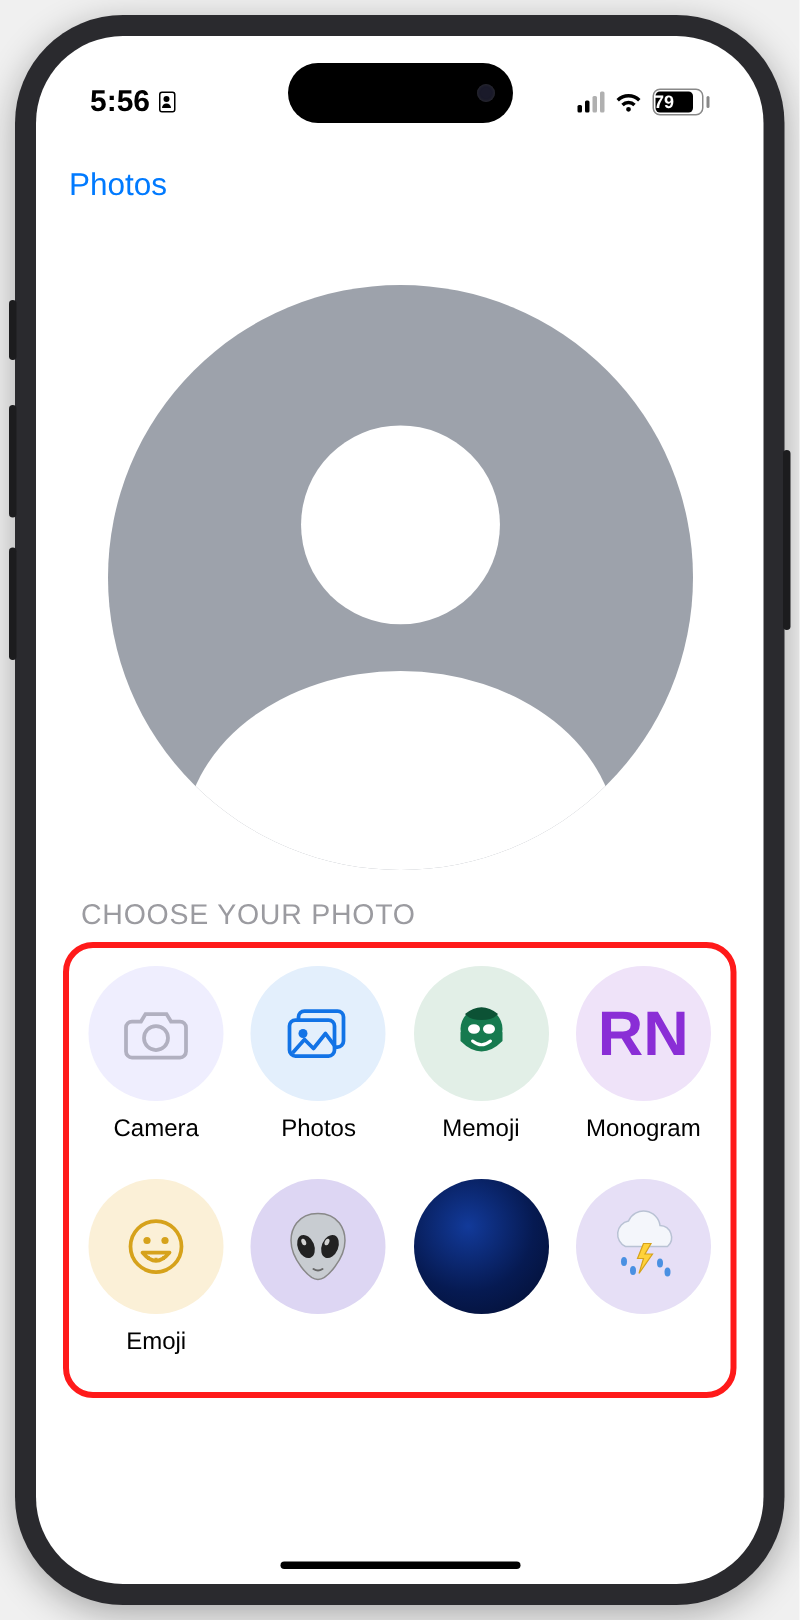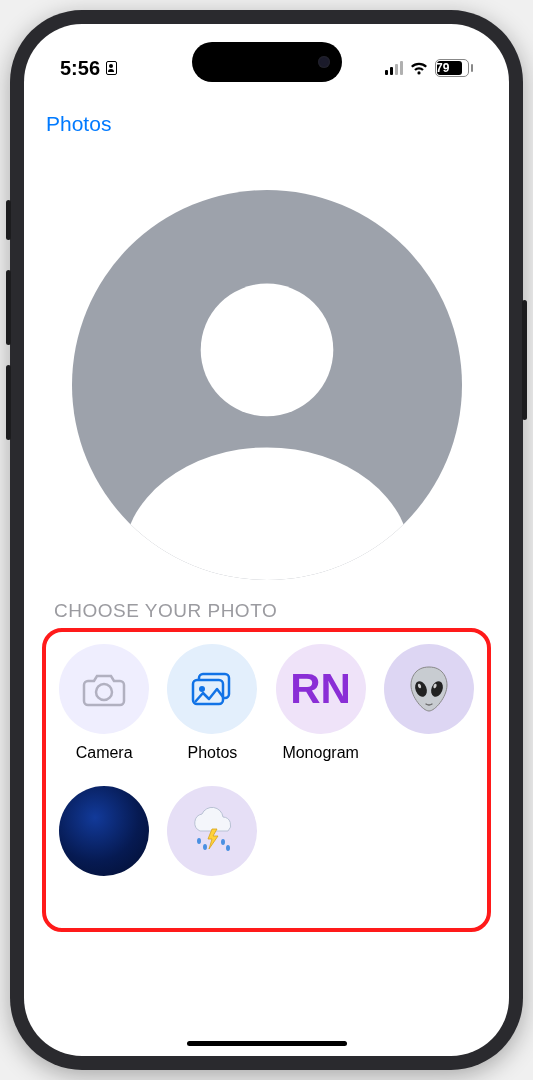--- a/index.html
+++ b/index.html
@@ -248,26 +248,53 @@
             <svg width="48" height="40" viewBox="0 0 48 40">
               <rect x="11" y="5" width="30" height="24" rx="4" fill="none" stroke="#1273e6" stroke-width="2.5"></rect>
               <rect x="5" y="11" width="30" height="24" rx="4" fill="#e3effc" stroke="#1273e6" stroke-width="2.5"></rect>
               <circle cx="14" cy="20" r="3" fill="#1273e6"></circle>
               <path d="M7 33 l8-9 6 6 8-10 6 8" fill="none" stroke="#1273e6" stroke-width="2.5" stroke-linejoin="round"></path>
             </svg>
           </div>
           <span class="lbl">Photos</span>
         </button>
 
+        <button class="opt">
+          <div class="circle c-memoji">
+            <svg width="46" height="46" viewBox="0 0 46 46">
+              <circle cx="23" cy="20" r="14" fill="#167a4f"></circle>
+              <path d="M9 22 q14 18 28 0 v6 q-14 14-28 0z" fill="#167a4f"></path>
+              <ellipse cx="18" cy="20" rx="4" ry="3.2" fill="#fff"></ellipse>
+              <ellipse cx="28" cy="20" rx="4" ry="3.2" fill="#fff"></ellipse>
+              <path d="M17 28 q6 5 12 0" stroke="#fff" stroke-width="2" fill="none" stroke-linecap="round"></path>
+              <path d="M12 10 q11-9 22 0 q-3 4-11 4 t-11-4z" fill="#0c5235"></path>
+            </svg>
+          </div>
+          <span class="lbl">Memoji</span>
+        </button>
 
         <button class="opt">
           <div class="circle c-monogram">RN</div>
           <span class="lbl">Monogram</span>
         </button>
 
+        <button class="opt">
+          <div class="circle c-emoji">
+            <svg width="44" height="44" viewBox="0 0 44 44">
+              <circle cx="22" cy="22" r="17" fill="none" stroke="#d6a21b" stroke-width="2.5"></circle>
+              <circle cx="16" cy="18" r="2.4" fill="#d6a21b"></circle>
+              <circle cx="28" cy="18" r="2.4" fill="#d6a21b"></circle>
+              <path d="M13 26 q9 11 18 0 z" fill="none" stroke="#d6a21b" stroke-width="2.5" stroke-linejoin="round"></path>
+              <line x1="17" y1="28.5" x2="17" y2="31" stroke="#d6a21b" stroke-width="2"></line>
+              <line x1="22" y1="29.5" x2="22" y2="32" stroke="#d6a21b" stroke-width="2"></line>
+              <line x1="27" y1="28.5" x2="27" y2="31" stroke="#d6a21b" stroke-width="2"></line>
+            </svg>
+          </div>
+          <span class="lbl">Emoji</span>
+        </button>
 
         <button class="opt">
           <div class="circle c-alien">
             <svg width="48" height="52" viewBox="0 0 48 52">
               <path d="M24 4 C10 4 6 15 6 22 c0 12 12 26 18 26 s18-14 18-26 C42 15 38 4 24 4z" fill="#c8ccd1" stroke="#888" stroke-width="1"></path>
               <ellipse cx="16" cy="26" rx="5.5" ry="8" transform="rotate(-22 16 26)" fill="#222"></ellipse>
               <ellipse cx="32" cy="26" rx="5.5" ry="8" transform="rotate(22 32 26)" fill="#222"></ellipse>
               <ellipse cx="14.5" cy="23" rx="1.5" ry="2.3" transform="rotate(-22 14.5 23)" fill="#fff" opacity="0.8"></ellipse>
               <ellipse cx="30" cy="23" rx="1.5" ry="2.3" transform="rotate(22 30 23)" fill="#fff" opacity="0.8"></ellipse>
               <path d="M21 41 q3 2 6 0" stroke="#666" stroke-width="1.3" fill="none" stroke-linecap="round"></path>

